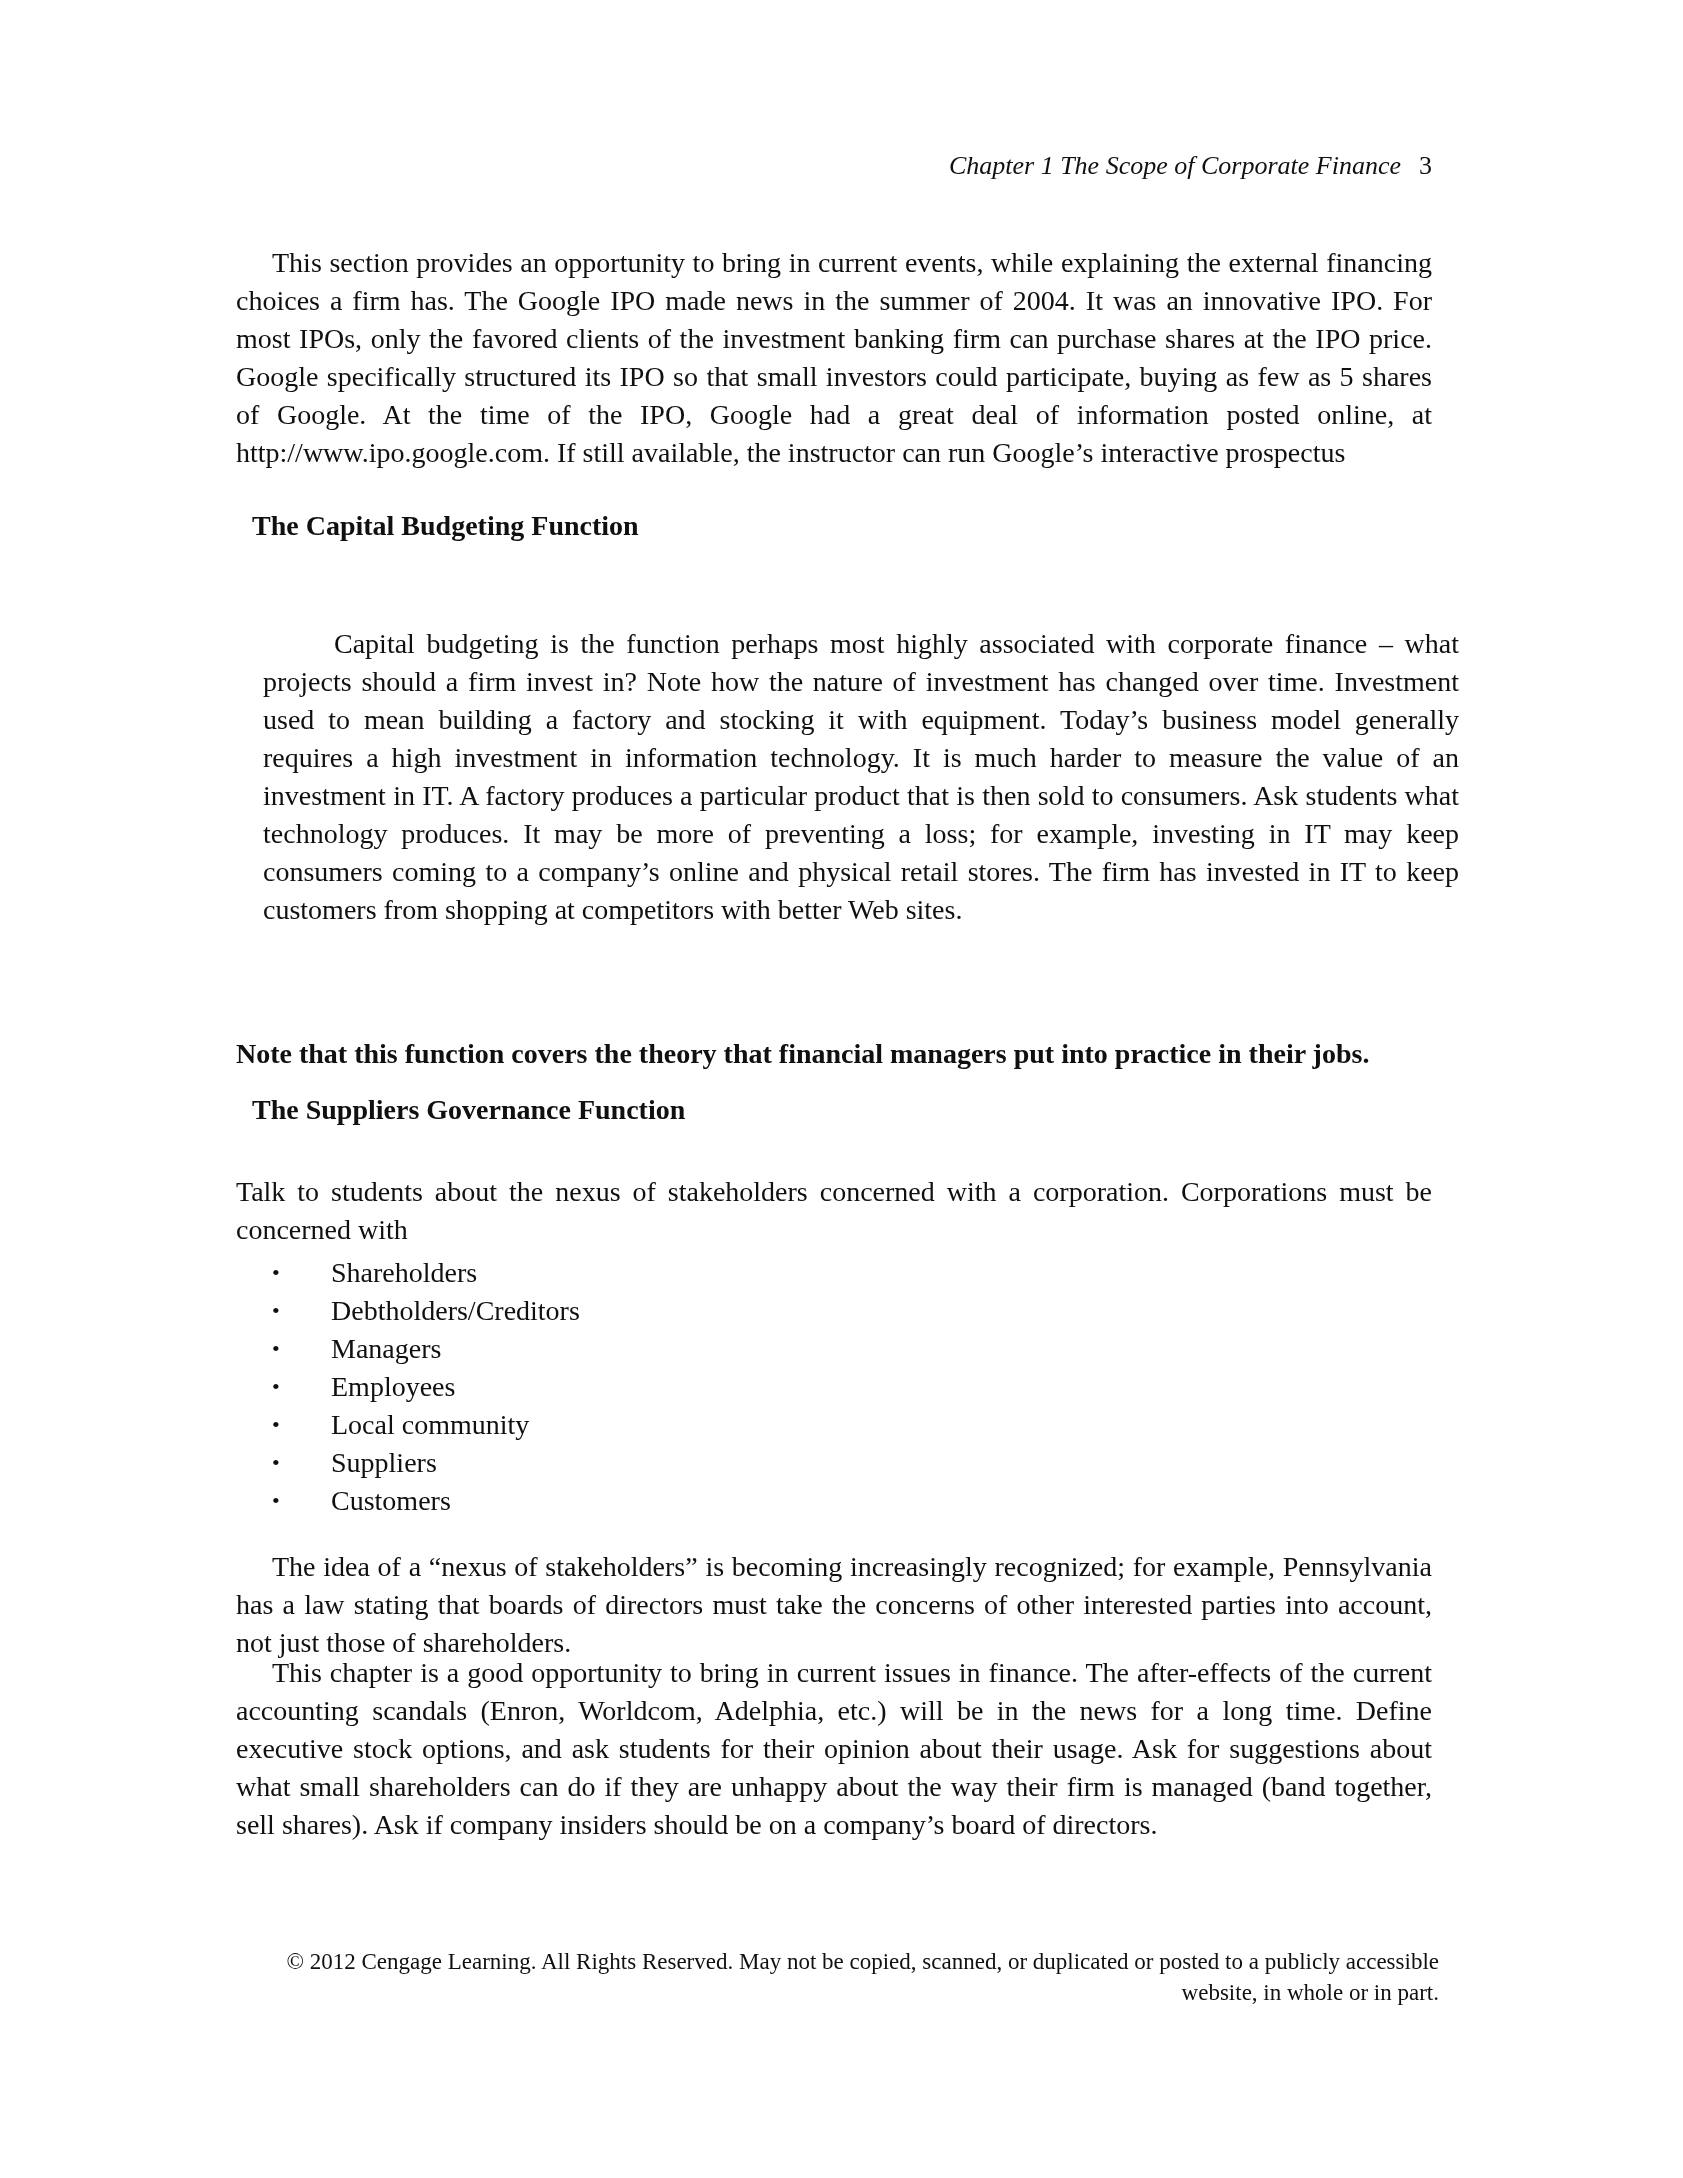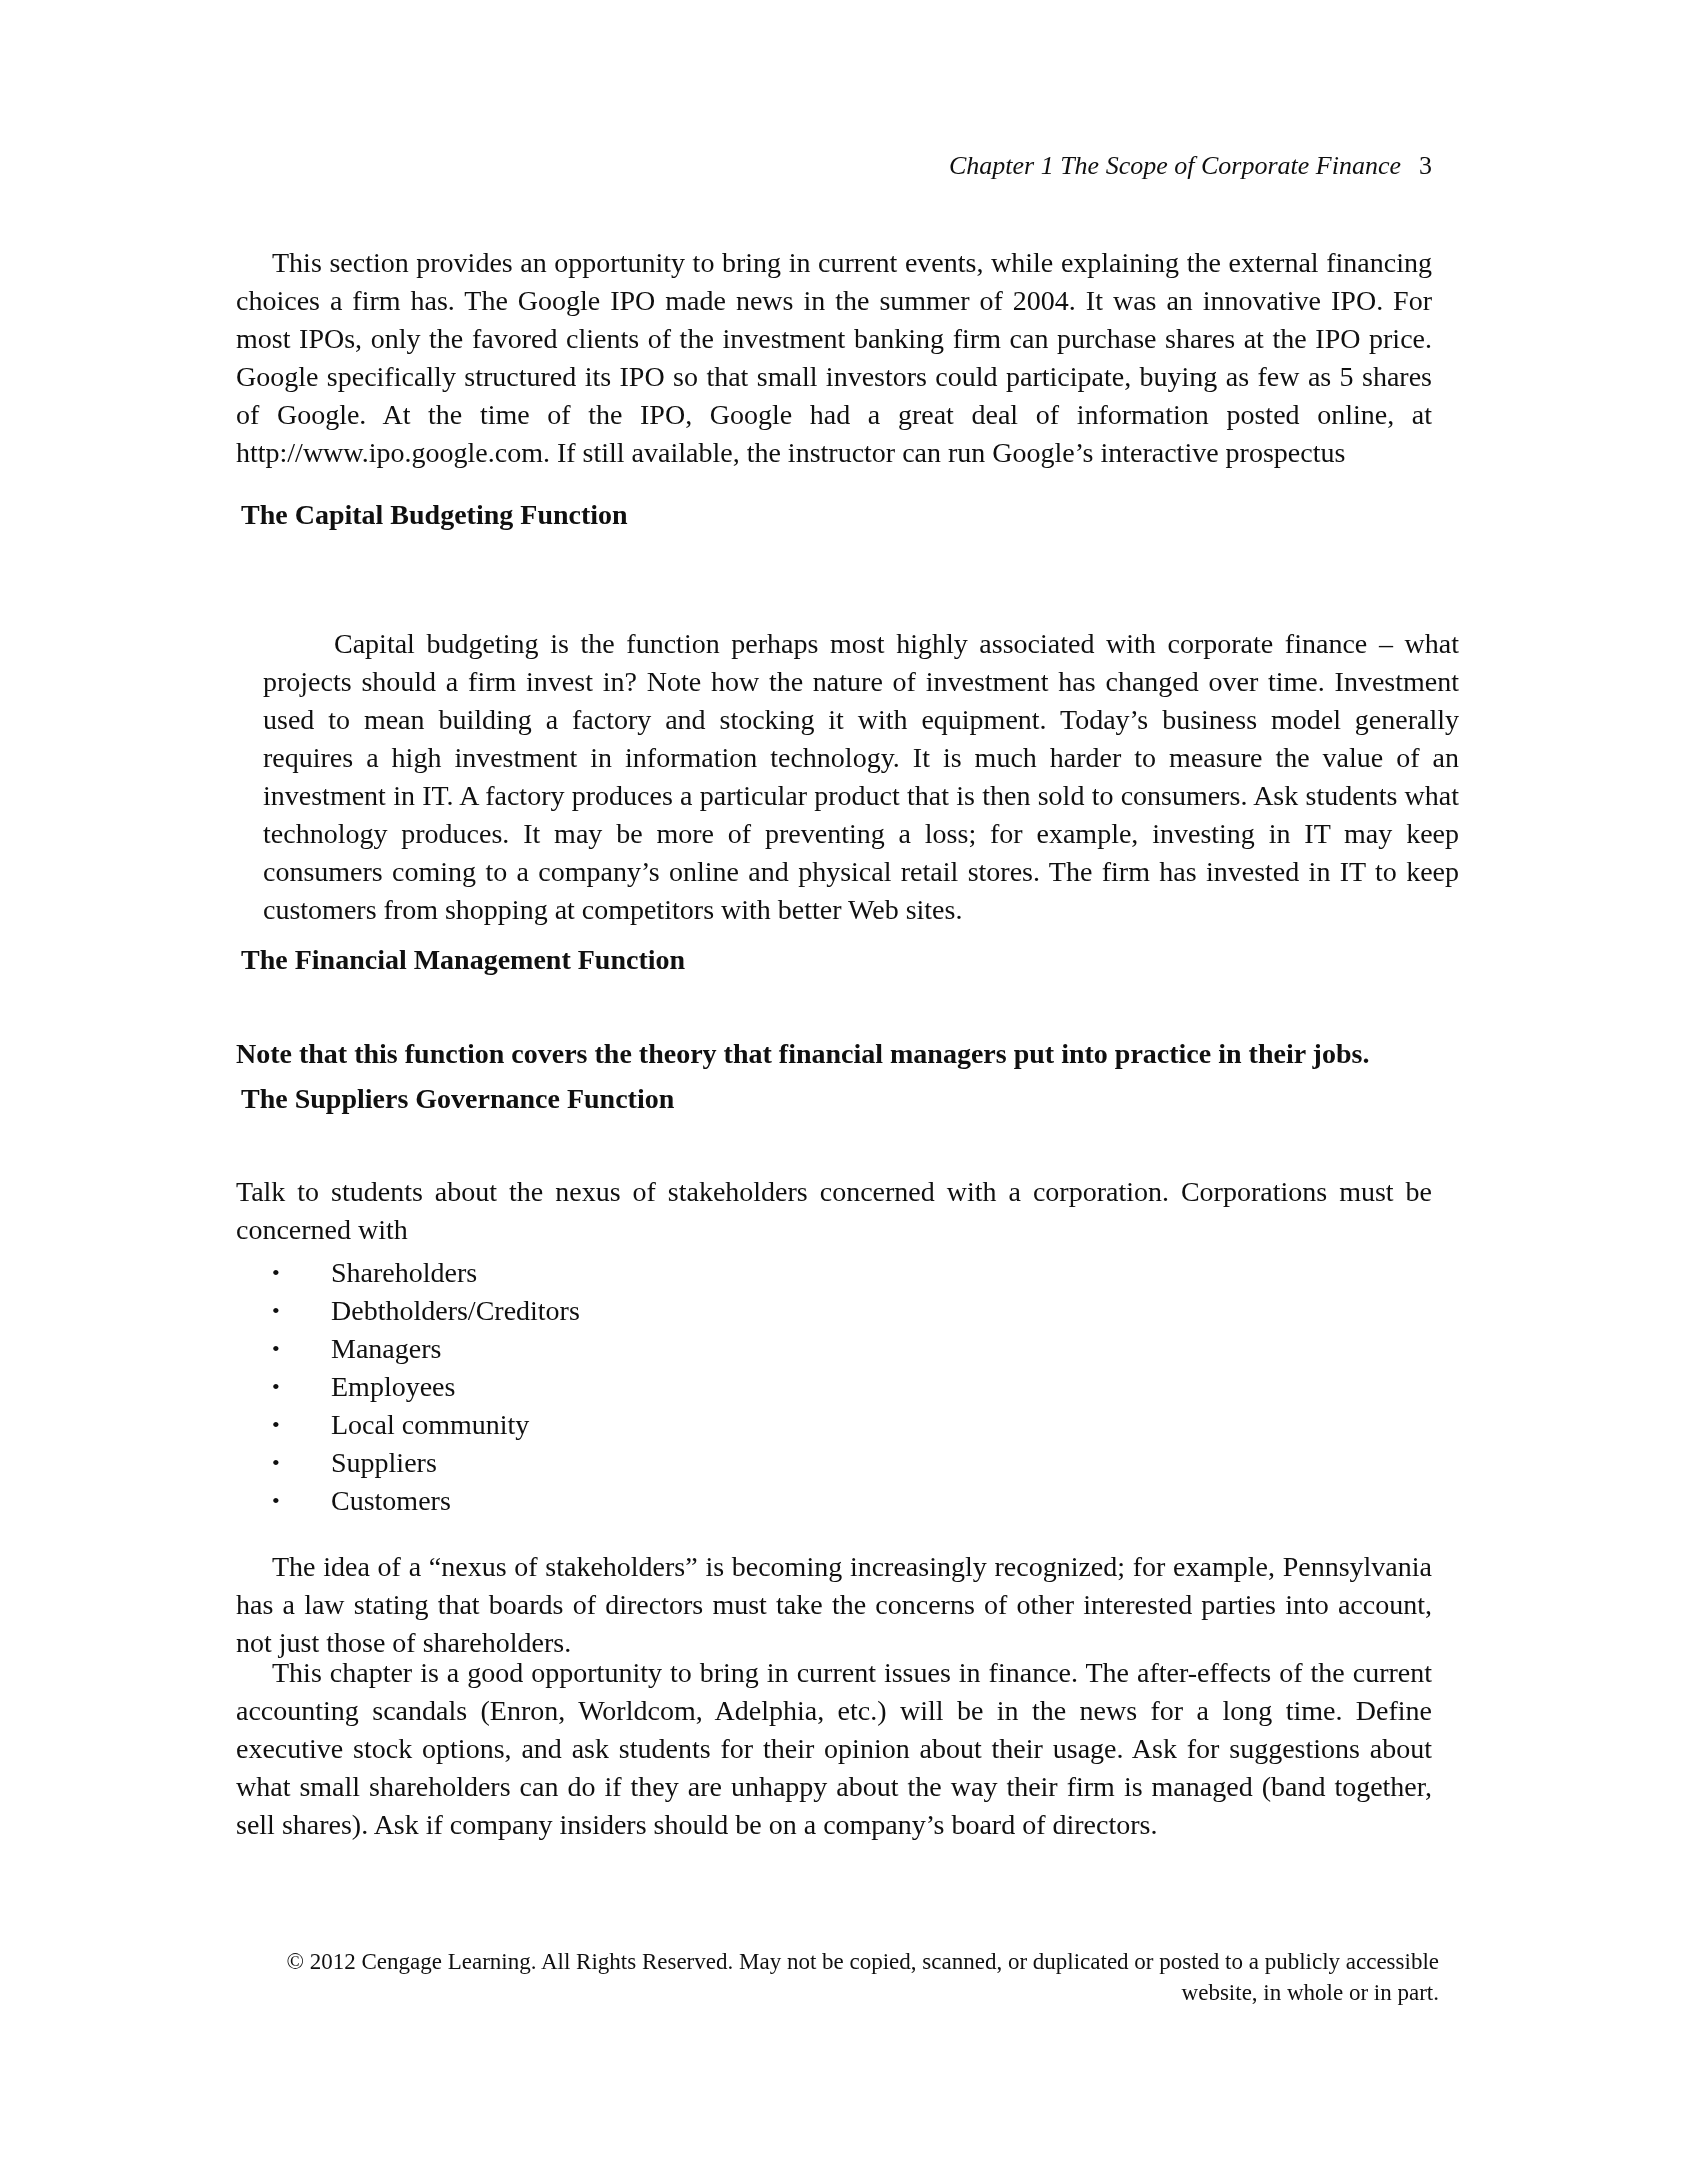--- a/index.html
+++ b/index.html
@@ -47,21 +47,21 @@
     text-justify: inter-word;
     hyphens: manual;
   }
   .block.flat { text-align: left; font-weight: bold; }
   .indent-sm { text-indent: 36px; }
   .indent-lg { text-indent: 71px; margin-left: 27px; }
   h2.heading {
     position: absolute;
     left: 236px;
     width: 1196px;
-    margin: 5px;
+    margin: 16px;
     font-size: 28px;
     line-height: 35px;
     font-weight: bold;
     text-align: left;
   }
   
   ul.bullets {
     position: absolute;
     left: 236px;
     width: 1196px;
@@ -102,21 +102,20 @@
   <div class="runhead">
     <span class="rh-title">Chapter 1 The Scope of Corporate Finance</span><span class="rh-page">3</span>
   </div>
 
   <p class="block indent-sm" style="top:216px;">This section provides an opportunity to bring in current events, while explaining the external financing choices a firm has.  The Google IPO made news in the summer of 2004.  It was an innovative IPO.  For most IPOs, only the favored clients of the investment banking firm can purchase shares at the IPO price.  Google specifically structured its IPO so that small investors could participate, buying as few as 5 shares of Google.  At the time of the IPO, Google had a great deal of information posted online, at http://www.ipo.google.com. If still available, the instructor can run Google’s interactive prospectus</p>
 
   <h2 class="heading" style="top:492px;">The Capital Budgeting Function</h2>
 
   <p class="block indent-lg" style="top:597px;">Capital budgeting is the function perhaps most highly associated with corporate finance – what projects should a firm invest in?  Note how the nature of investment has changed over time.  Investment used to mean building a factory and stocking it with equipment.  Today’s business model generally requires a high investment in information technology.  It is much harder to measure the value of an investment in IT.  A factory produces a particular product that is then sold to consumers.  Ask students what technology produces.  It may be more of preventing a loss; for example, investing in IT may keep consumers coming to a company’s online and physical retail stores.  The firm has invested in IT to keep customers from shopping at competitors with better Web sites.</p>
 
-  <h2 class="heading" style="top:937px;">The Financial Management Function</h2>
 
   <p class="block flat" style="top:1007px;">Note that this function covers the theory that financial managers put into practice in their jobs.</p>
 
   <h2 class="heading" style="top:1076px;">The Suppliers Governance Function</h2>
 
   <p class="block" style="top:1145px;">Talk to students about the nexus of stakeholders concerned with a corporation.  Corporations must be concerned with</p>
 
   <ul class="bullets" style="top:1254px;">
     <li><span class="bullet-glyph">•</span><span>Shareholders</span></li>
     <li><span class="bullet-glyph">•</span><span>Debtholders/Creditors</span></li>

